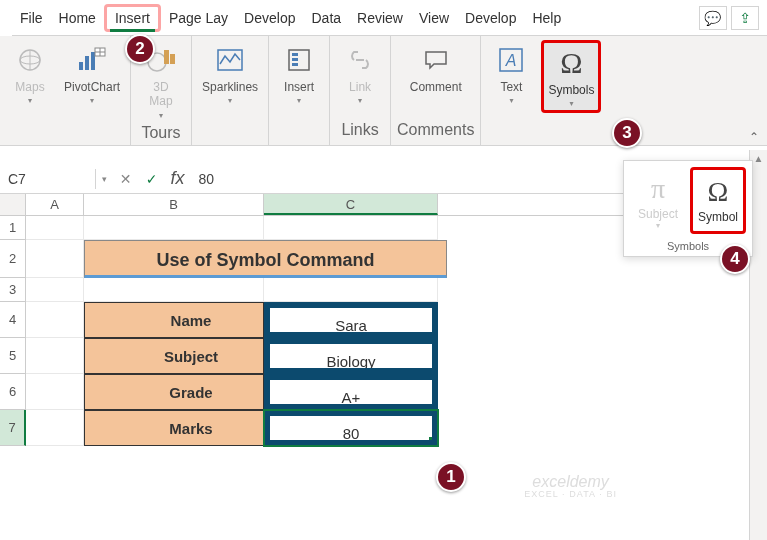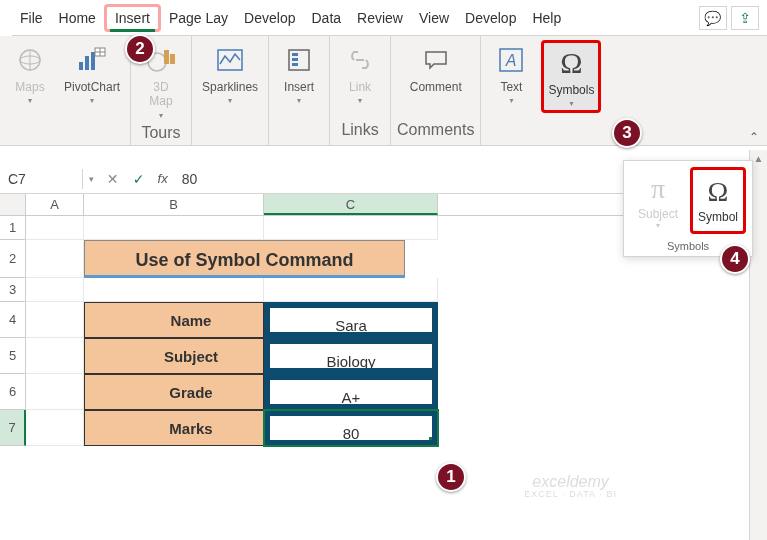--- a/index.html
+++ b/index.html
@@ -31,25 +31,25 @@
   .symbols-popup { position: absolute; top: 160px; right: 14px; width: 130px; background: #fff; border: 1px solid #d4d4d4; box-shadow: 0 2px 8px rgba(0,0,0,0.15); padding: 6px 4px 4px 4px; z-index: 5; }
   .symbols-popup-items { display: flex; gap: 4px; justify-content: center; }
   .symbols-popup-btn { display: flex; flex-direction: column; align-items: center; font-size: 12px; color: #888; padding: 4px 2px; min-width: 56px; }
   .symbols-popup-btn-disabled { color: #ccc; }
   .symbols-popup-icon { font-size: 28px; height: 36px; display: flex; align-items: center; justify-content: center; }
   .symbols-popup-highlight { border: 3px solid #e30000; border-radius: 4px; }
   .symbols-popup-label { text-align: center; font-size: 11px; color: #666; padding-top: 6px; }
   
   
   .formulabar-row { display: flex; align-items: center; height: 30px; border-bottom: 1px solid #d4d4d4; font-size: 14px; margin-top: 18px; }
-  .name-box { width: 83px; padding: 2px 8px; border-right: 1px solid #d4d4d4; color: #444; background: #fff; }
+  .name-box { width: 96px; padding: 2px 8px; border-right: 1px solid #d4d4d4; color: #444; background: #fff; }
   .name-box-chev { font-size: 9px; color: #888; padding: 0 6px; }
   .fb-btn { width: 26px; text-align: center; color: #888; font-size: 14px; }
   .fb-btn-green { color: #107c41; }
-  .fb-fx { font-style: italic; font-size: 13px; color: #555; padding: 0 6px; }
+  .fb-fx { font-style: italic; font-size: 18px; color: #555; padding: 0 6px; }
   .fb-input { flex: 1; padding: 2px 8px; color: #444; }
   
   
   .grid-area { position: relative; }
   .col-headers { display: flex; height: 22px; background: #fff; border-bottom: 1px solid #ccc; }
   .corner { width: 26px; border-right: 1px solid #ccc; background: #f3f2f1; }
   .colh { border-right: 1px solid #ccc; text-align: center; font-size: 13px; color: #555; line-height: 22px; background: #fff; }
   .colh-sel { background: #d2e8d8; border-bottom: 2px solid #107c41; }
   .colA { width: 58px; } .colB { width: 180px; } .colC { width: 174px; }
   
@@ -283,21 +283,21 @@
   <div class="rows">
     <div class="row row1">
       <div class="rowh">1</div>
       <div class="cell colA"></div>
       <div class="cell colB"></div>
       <div class="cell colC"></div>
     </div>
     <div class="row row2">
       <div class="rowh">2</div>
       <div class="cell colA"></div>
-      <div class="cell title-cell" style="width:321px">Use of Symbol Command</div>
+      <div class="cell title-cell" style="width:363px">Use of Symbol Command</div>
     </div>
     <div class="row row3">
       <div class="rowh">3</div>
       <div class="cell colA"></div>
       <div class="cell colB"></div>
       <div class="cell colC"></div>
     </div>
     <div class="row row4">
       <div class="rowh">4</div>
       <div class="cell colA"></div>

